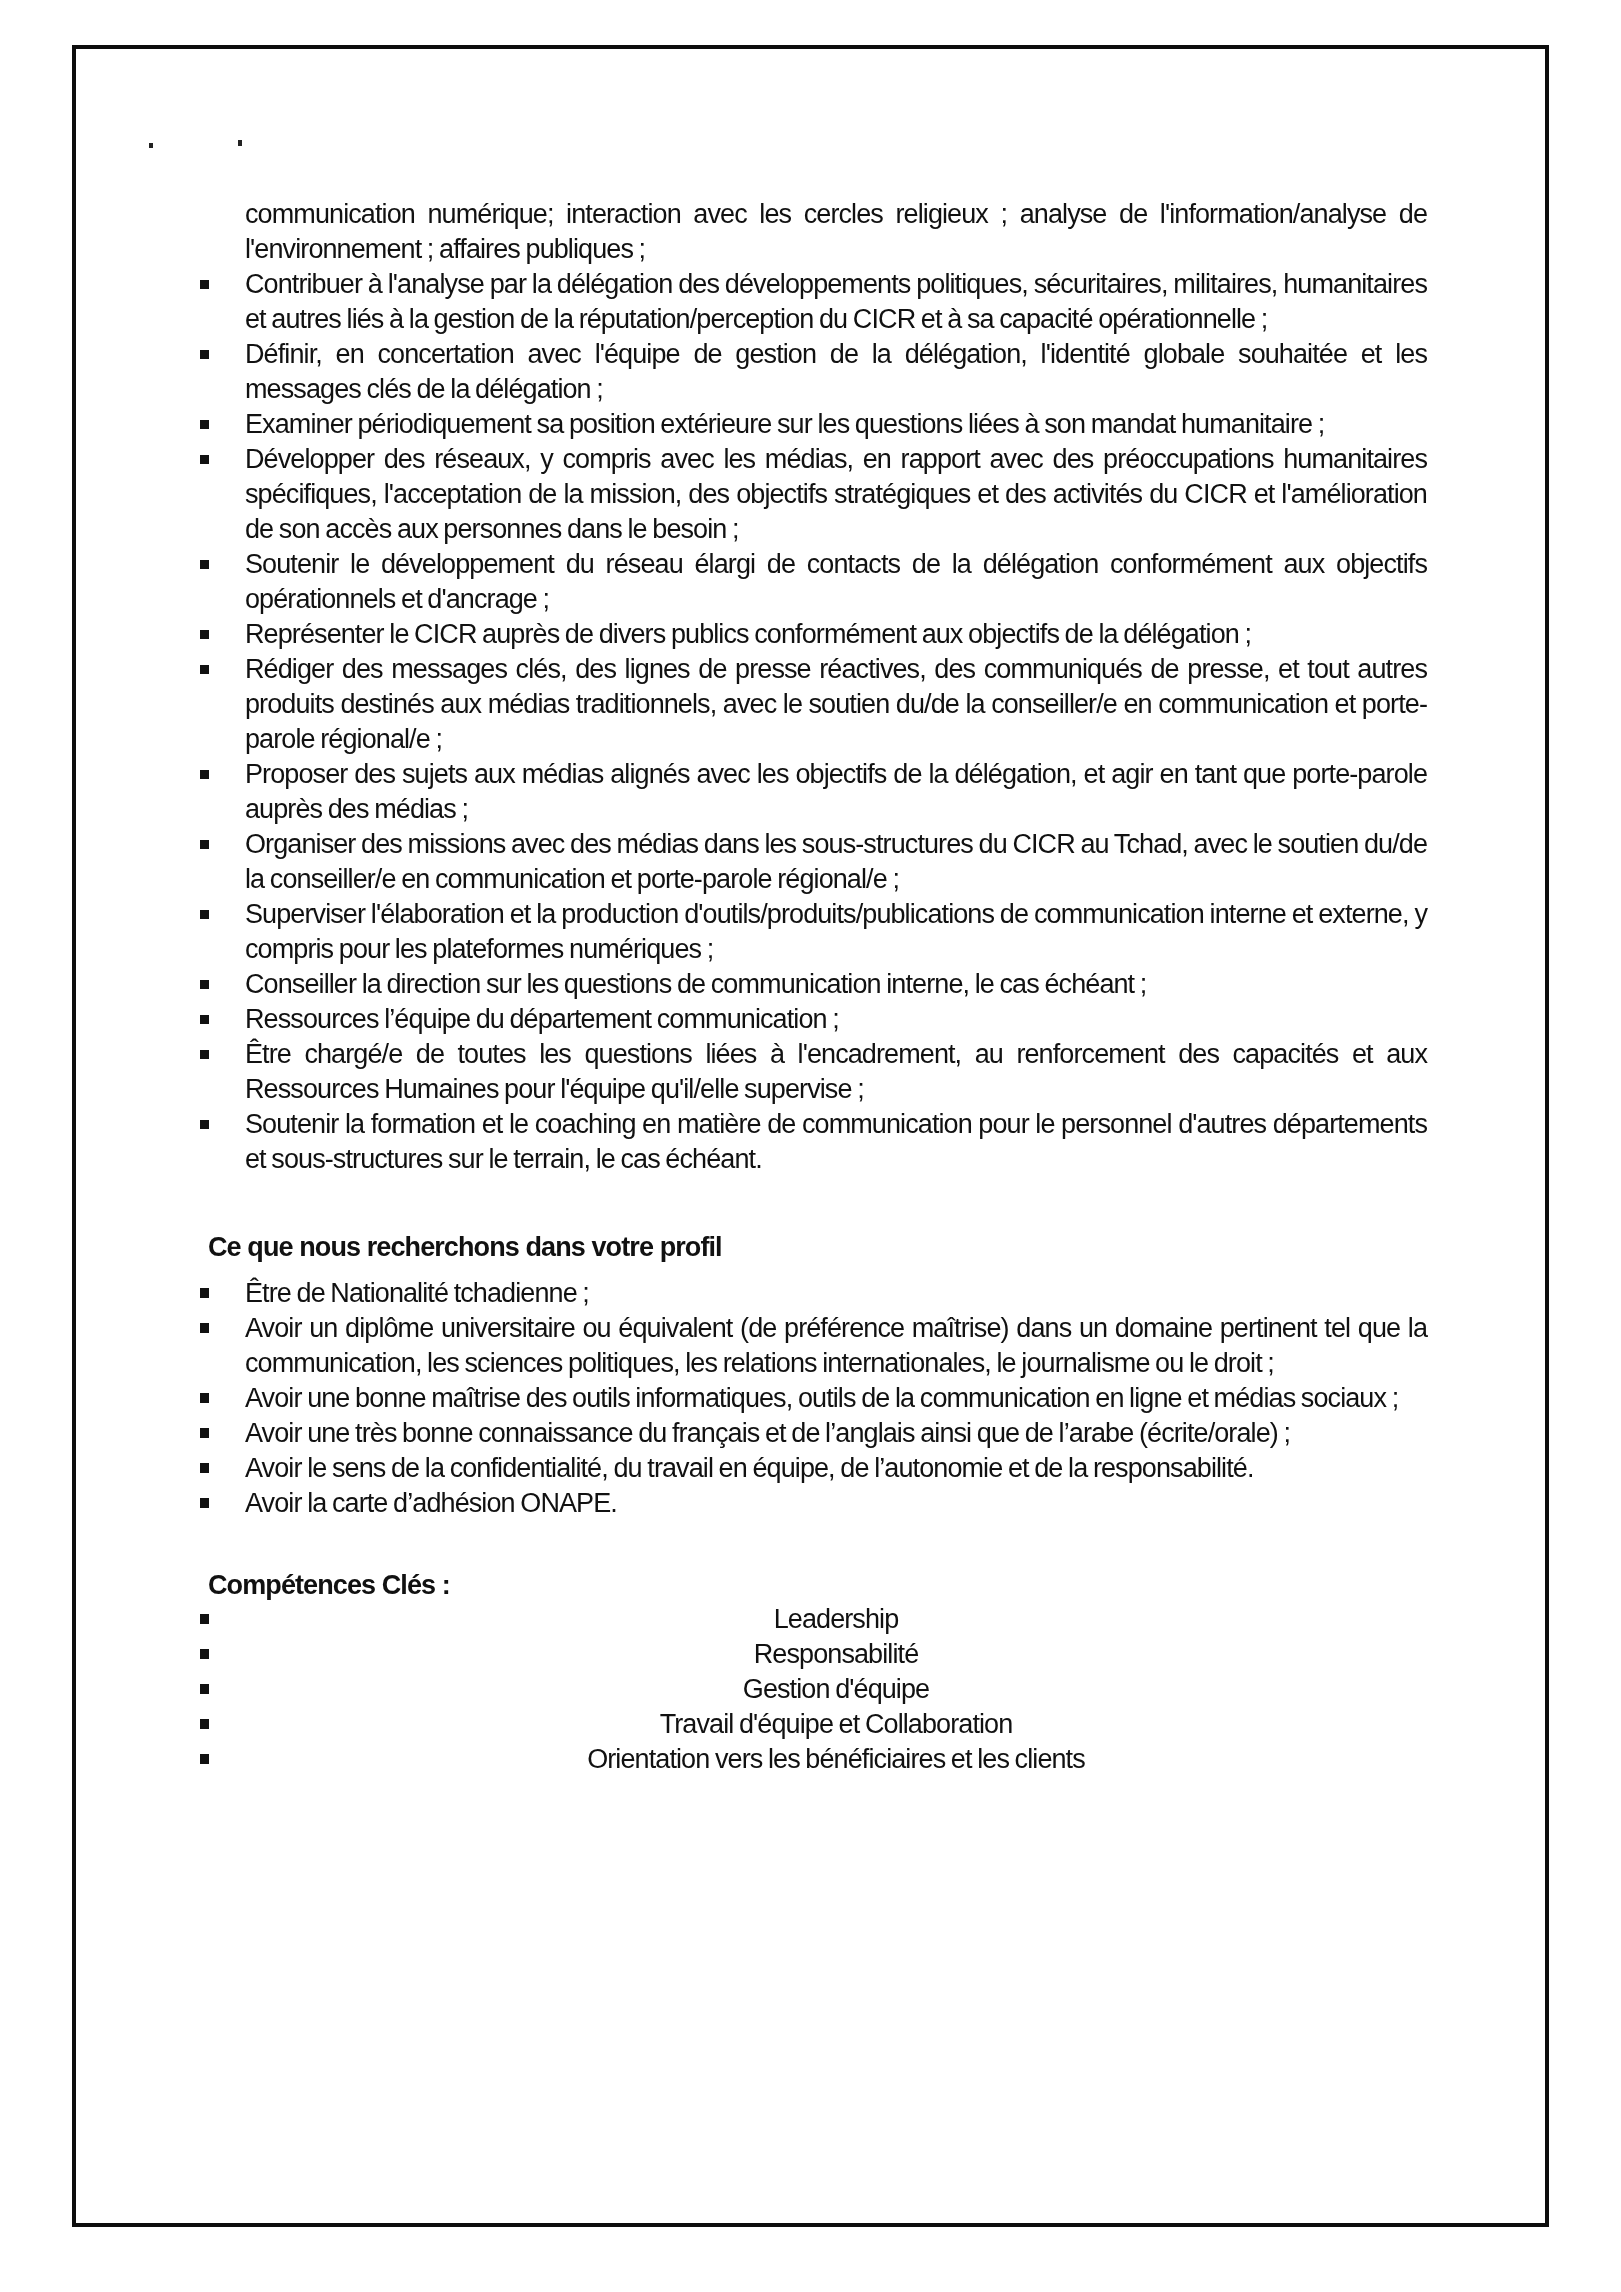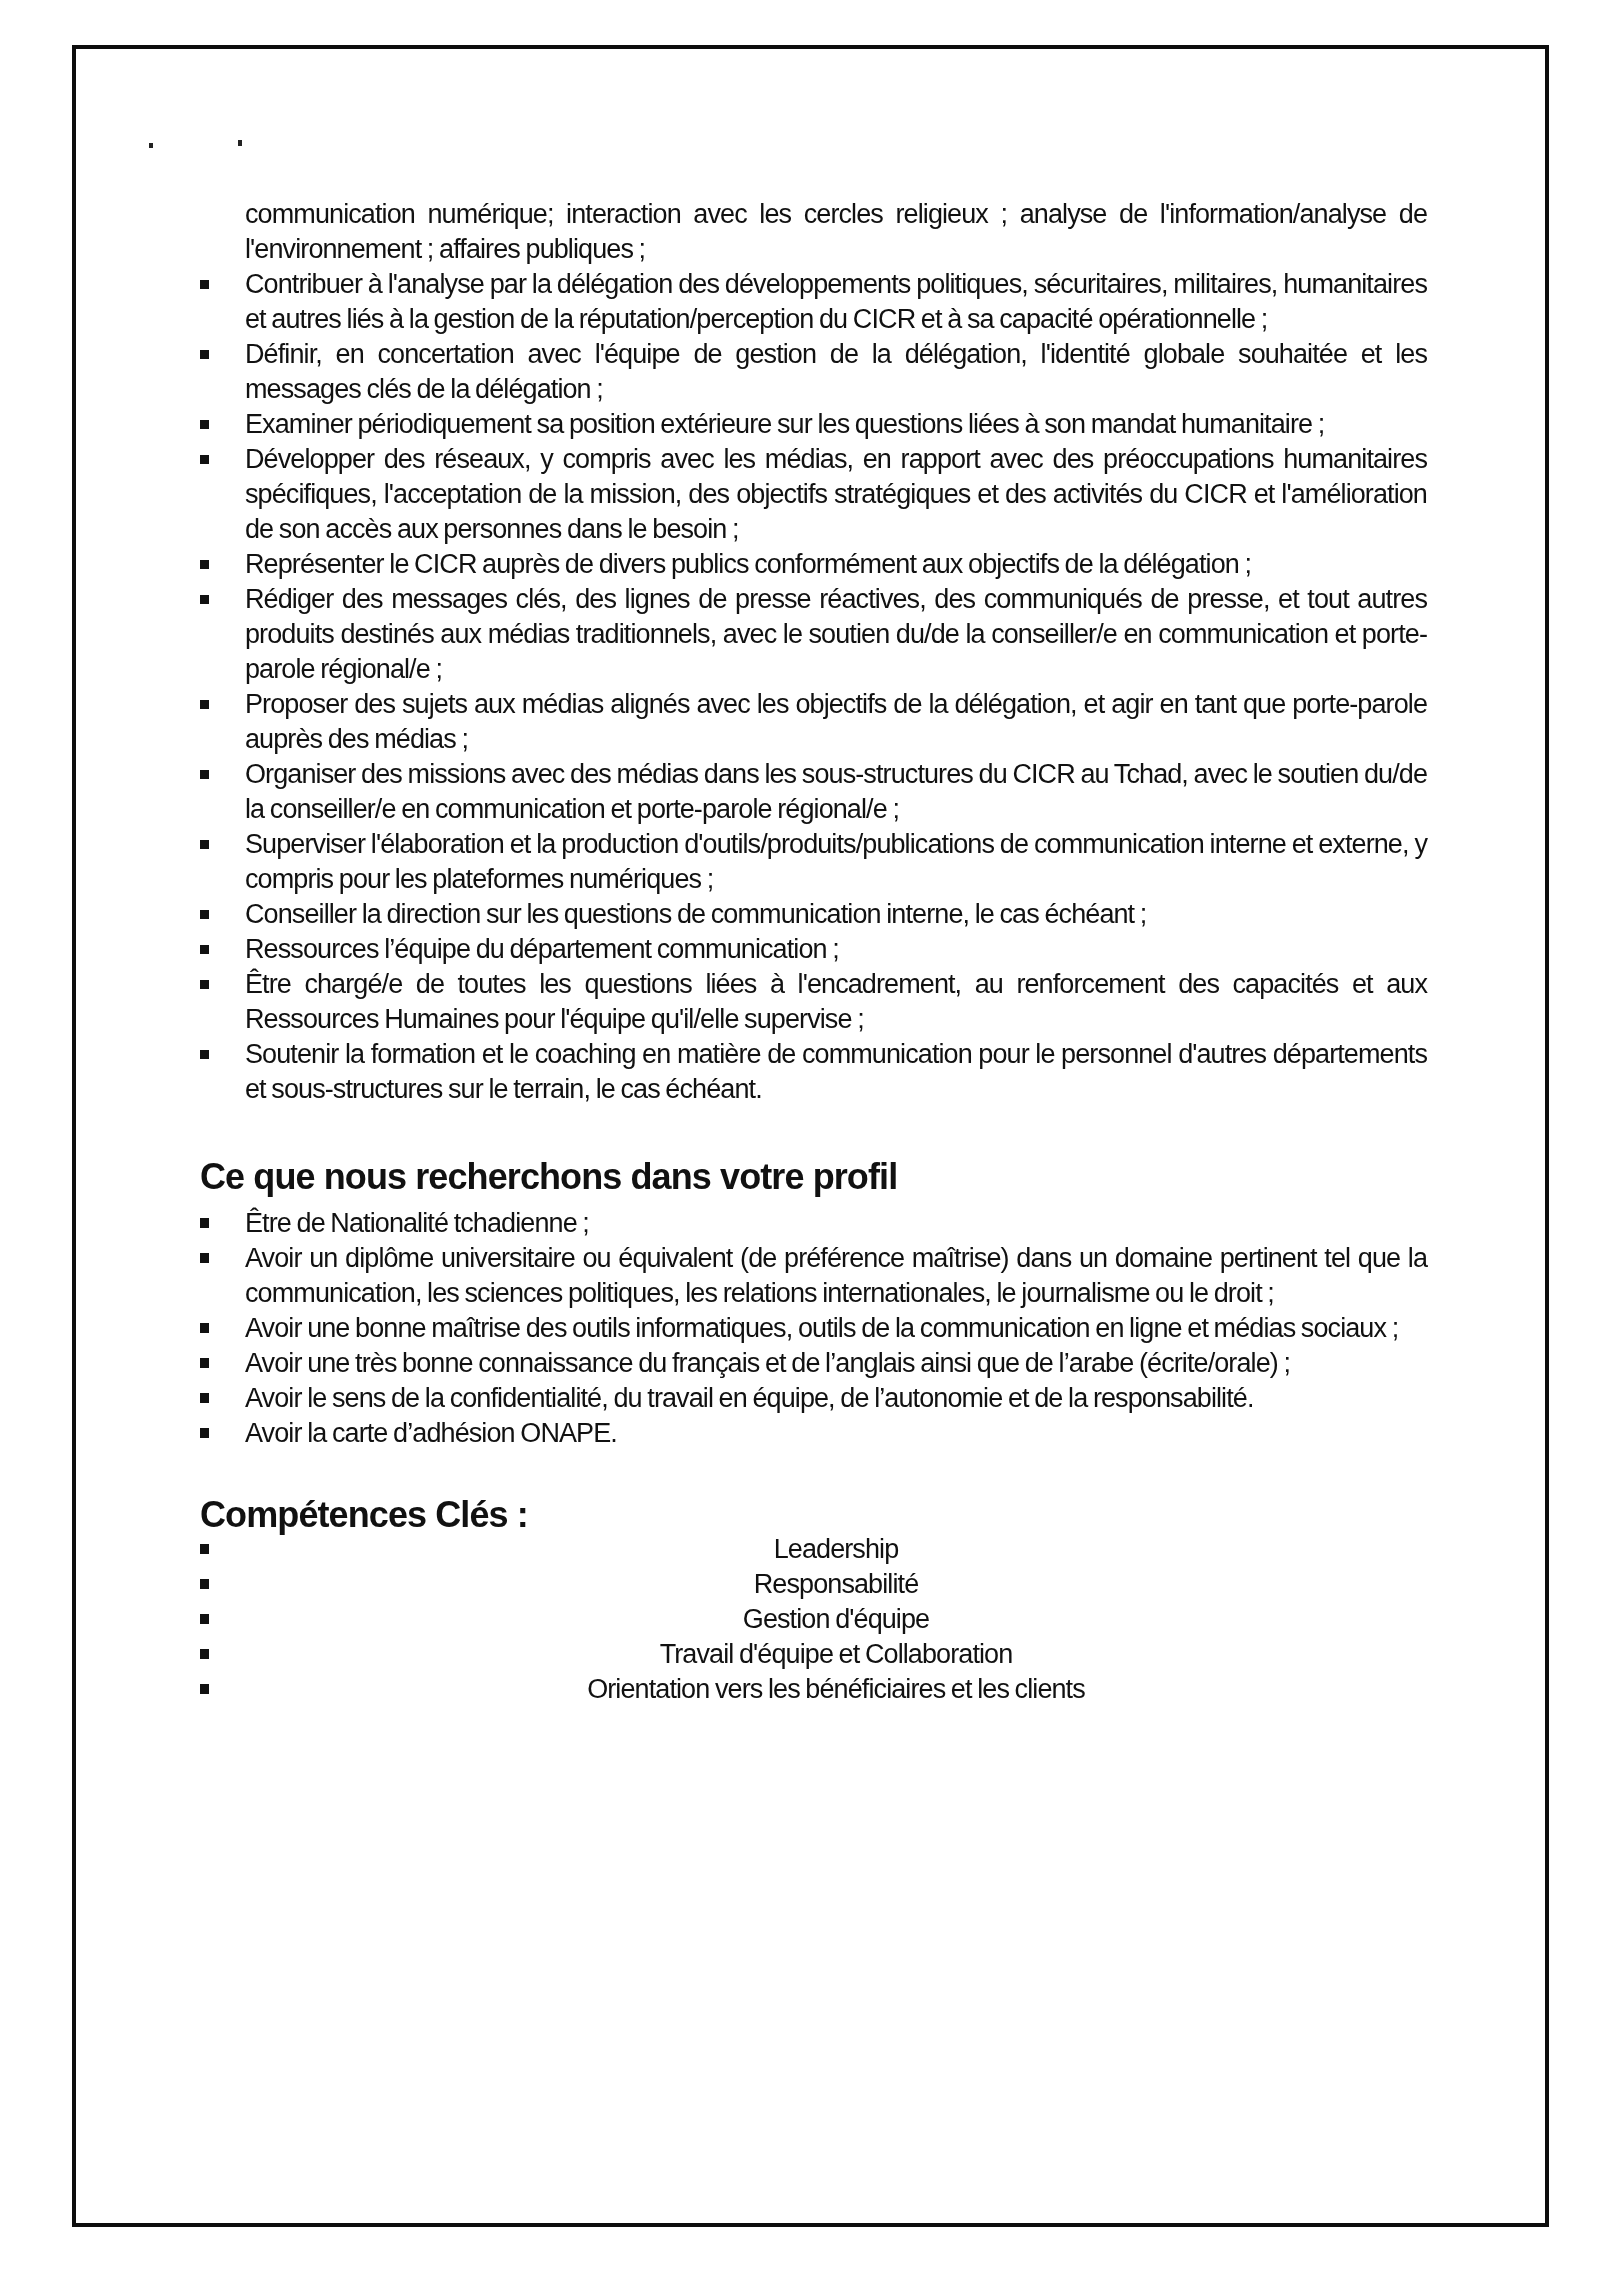--- a/index.html
+++ b/index.html
@@ -40,44 +40,45 @@
   .list li .bullet {
     position: absolute;
     left: 7.8px; top: 12.7px;
     width: 8.8px; height: 9.8px;
     background: #111;
   }
   .list li.continuation { padding-left: 53px; }
 
   .heading {
     font-weight: bold;
-    font-size: 36px;
+    font-size: 27px;
     line-height: 34px;
     letter-spacing: -0.9px;
-    margin: 8px;
+    margin: 16px;
   }
   .h-profil { margin-top: 53px; margin-bottom: 11.8px; }
   .h-comp { margin-top: 47px; margin-bottom: 0; }
   .short li { text-align: center; }
 </style>
 </head>
 <body>
 
 <div class="frame"></div>
 <span class="speck s1"></span>
 <span class="speck s2"></span>
 
 <div class="content">
 
   <ul class="list">
     <li class="continuation"><span>communication numérique; interaction avec les cercles religieux ; analyse de l'information/analyse de l'environnement ; affaires publiques ;</span></li>
     <li><span class="bullet"></span><span>Contribuer à l'analyse par la délégation des développements politiques, sécuritaires, militaires, humanitaires et autres liés à la gestion de la réputation/perception du CICR et à sa capacité opérationnelle ;</span></li>
     <li><span class="bullet"></span><span>Définir, en concertation avec l'équipe de gestion de la délégation, l'identité globale souhaitée et les messages clés de la délégation ;</span></li>
     <li><span class="bullet"></span><span>Examiner périodiquement sa position extérieure sur les questions liées à son mandat humanitaire ;</span></li>
     <li><span class="bullet"></span><span>Développer des réseaux, y compris avec les médias, en rapport avec des préoccupations humanitaires spécifiques, l'acceptation de la mission, des objectifs stratégiques et des activités du CICR et l'amélioration de son accès aux personnes dans le besoin ;</span></li>
+    <li><span class="bullet"></span><span>Soutenir le développement du réseau élargi de contacts de la délégation conformément aux objectifs opérationnels et d'ancrage ;</span></li>
     <li><span class="bullet"></span><span>Représenter le CICR auprès de divers publics conformément aux objectifs de la délégation ;</span></li>
     <li><span class="bullet"></span><span>Rédiger des messages clés, des lignes de presse réactives, des communiqués de presse, et tout autres produits destinés aux médias traditionnels, avec le soutien du/de la conseiller/e en communication et porte-parole régional/e ;</span></li>
     <li><span class="bullet"></span><span>Proposer des sujets aux médias alignés avec les objectifs de la délégation, et agir en tant que porte-parole auprès des médias ;</span></li>
     <li><span class="bullet"></span><span>Organiser des missions avec des médias dans les sous-structures du CICR au Tchad, avec le soutien du/de la conseiller/e en communication et porte-parole régional/e ;</span></li>
     <li><span class="bullet"></span><span>Superviser l'élaboration et la production d'outils/produits/publications de communication interne et externe, y compris pour les plateformes numériques ;</span></li>
     <li><span class="bullet"></span><span>Conseiller la direction sur les questions de communication interne, le cas échéant ;</span></li>
     <li><span class="bullet"></span><span>Ressources l’équipe du département communication ;</span></li>
     <li><span class="bullet"></span><span>Être chargé/e de toutes les questions liées à l'encadrement, au renforcement des capacités et aux Ressources Humaines pour l'équipe qu'il/elle supervise ;</span></li>
     <li><span class="bullet"></span><span>Soutenir la formation et le coaching en matière de communication pour le personnel d'autres départements et sous-structures sur le terrain, le cas échéant.</span></li>
   </ul>

